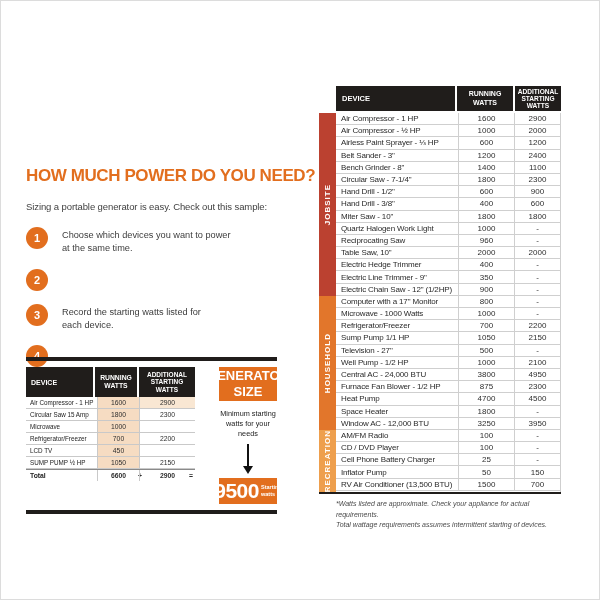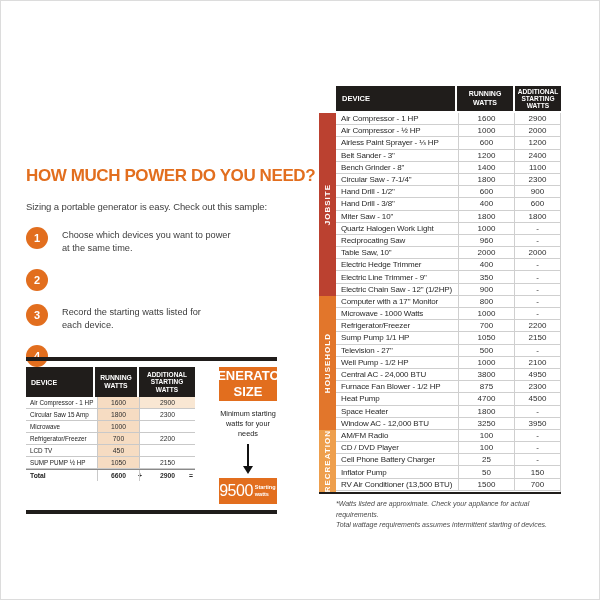--- a/index.html
+++ b/index.html
@@ -46,21 +46,21 @@
   .gen-col{width:58px;margin-left:24px;display:flex;flex-direction:column;}
   .gen-head{
     margin-top:6px;height:34px;background:var(--accent);color:#fff;font-size:13px;font-weight:bold;
     display:flex;align-items:center;justify-content:center;text-align:center;line-height:1.25;white-space:pre-line;
   }
   .gen-note{font-size:7.3px;color:#222;text-align:center;margin-top:8px;line-height:1.4;white-space:pre-line;}
   .gen-arrow{flex:1;display:flex;flex-direction:column;align-items:center;justify-content:center;padding:4px 0;}
   .arrow-line{width:2px;height:22px;background:#111;}
   .arrow-head{width:0;height:0;border-left:5px solid transparent;border-right:5px solid transparent;border-top:8px solid #111;}
   .gen-value{height:26px;background:var(--accent);color:#fff;display:flex;align-items:center;justify-content:center;}
-  .gen-num{font-size:16px;font-weight:400;letter-spacing:-0.5px;}
+  .gen-num{font-size:21px;font-weight:700;letter-spacing:-0.5px;}
   .gen-unit{font-size:5.5px;font-weight:bold;line-height:1.15;margin-left:2px;width:22px;}
   
   .ref{position:absolute;left:318px;top:85px;width:242px;}
   .r-header{display:flex;gap:2px;height:25px;margin-left:17px;}
   .r-header>div{background:var(--ink);color:#fff;font-weight:bold;display:flex;align-items:center;white-space:pre-line;}
   .rh-dev{flex:1;font-size:7.5px;padding-left:6px;}
   .rh-run{width:56px;font-size:7px;justify-content:center;text-align:center;line-height:1.15;}
   .rh-add{width:46px;font-size:6.6px;justify-content:center;text-align:center;line-height:1.1;}
   .ref-body{margin-top:2px;border-bottom:2px solid var(--ink);}
   .cat{display:flex;}

